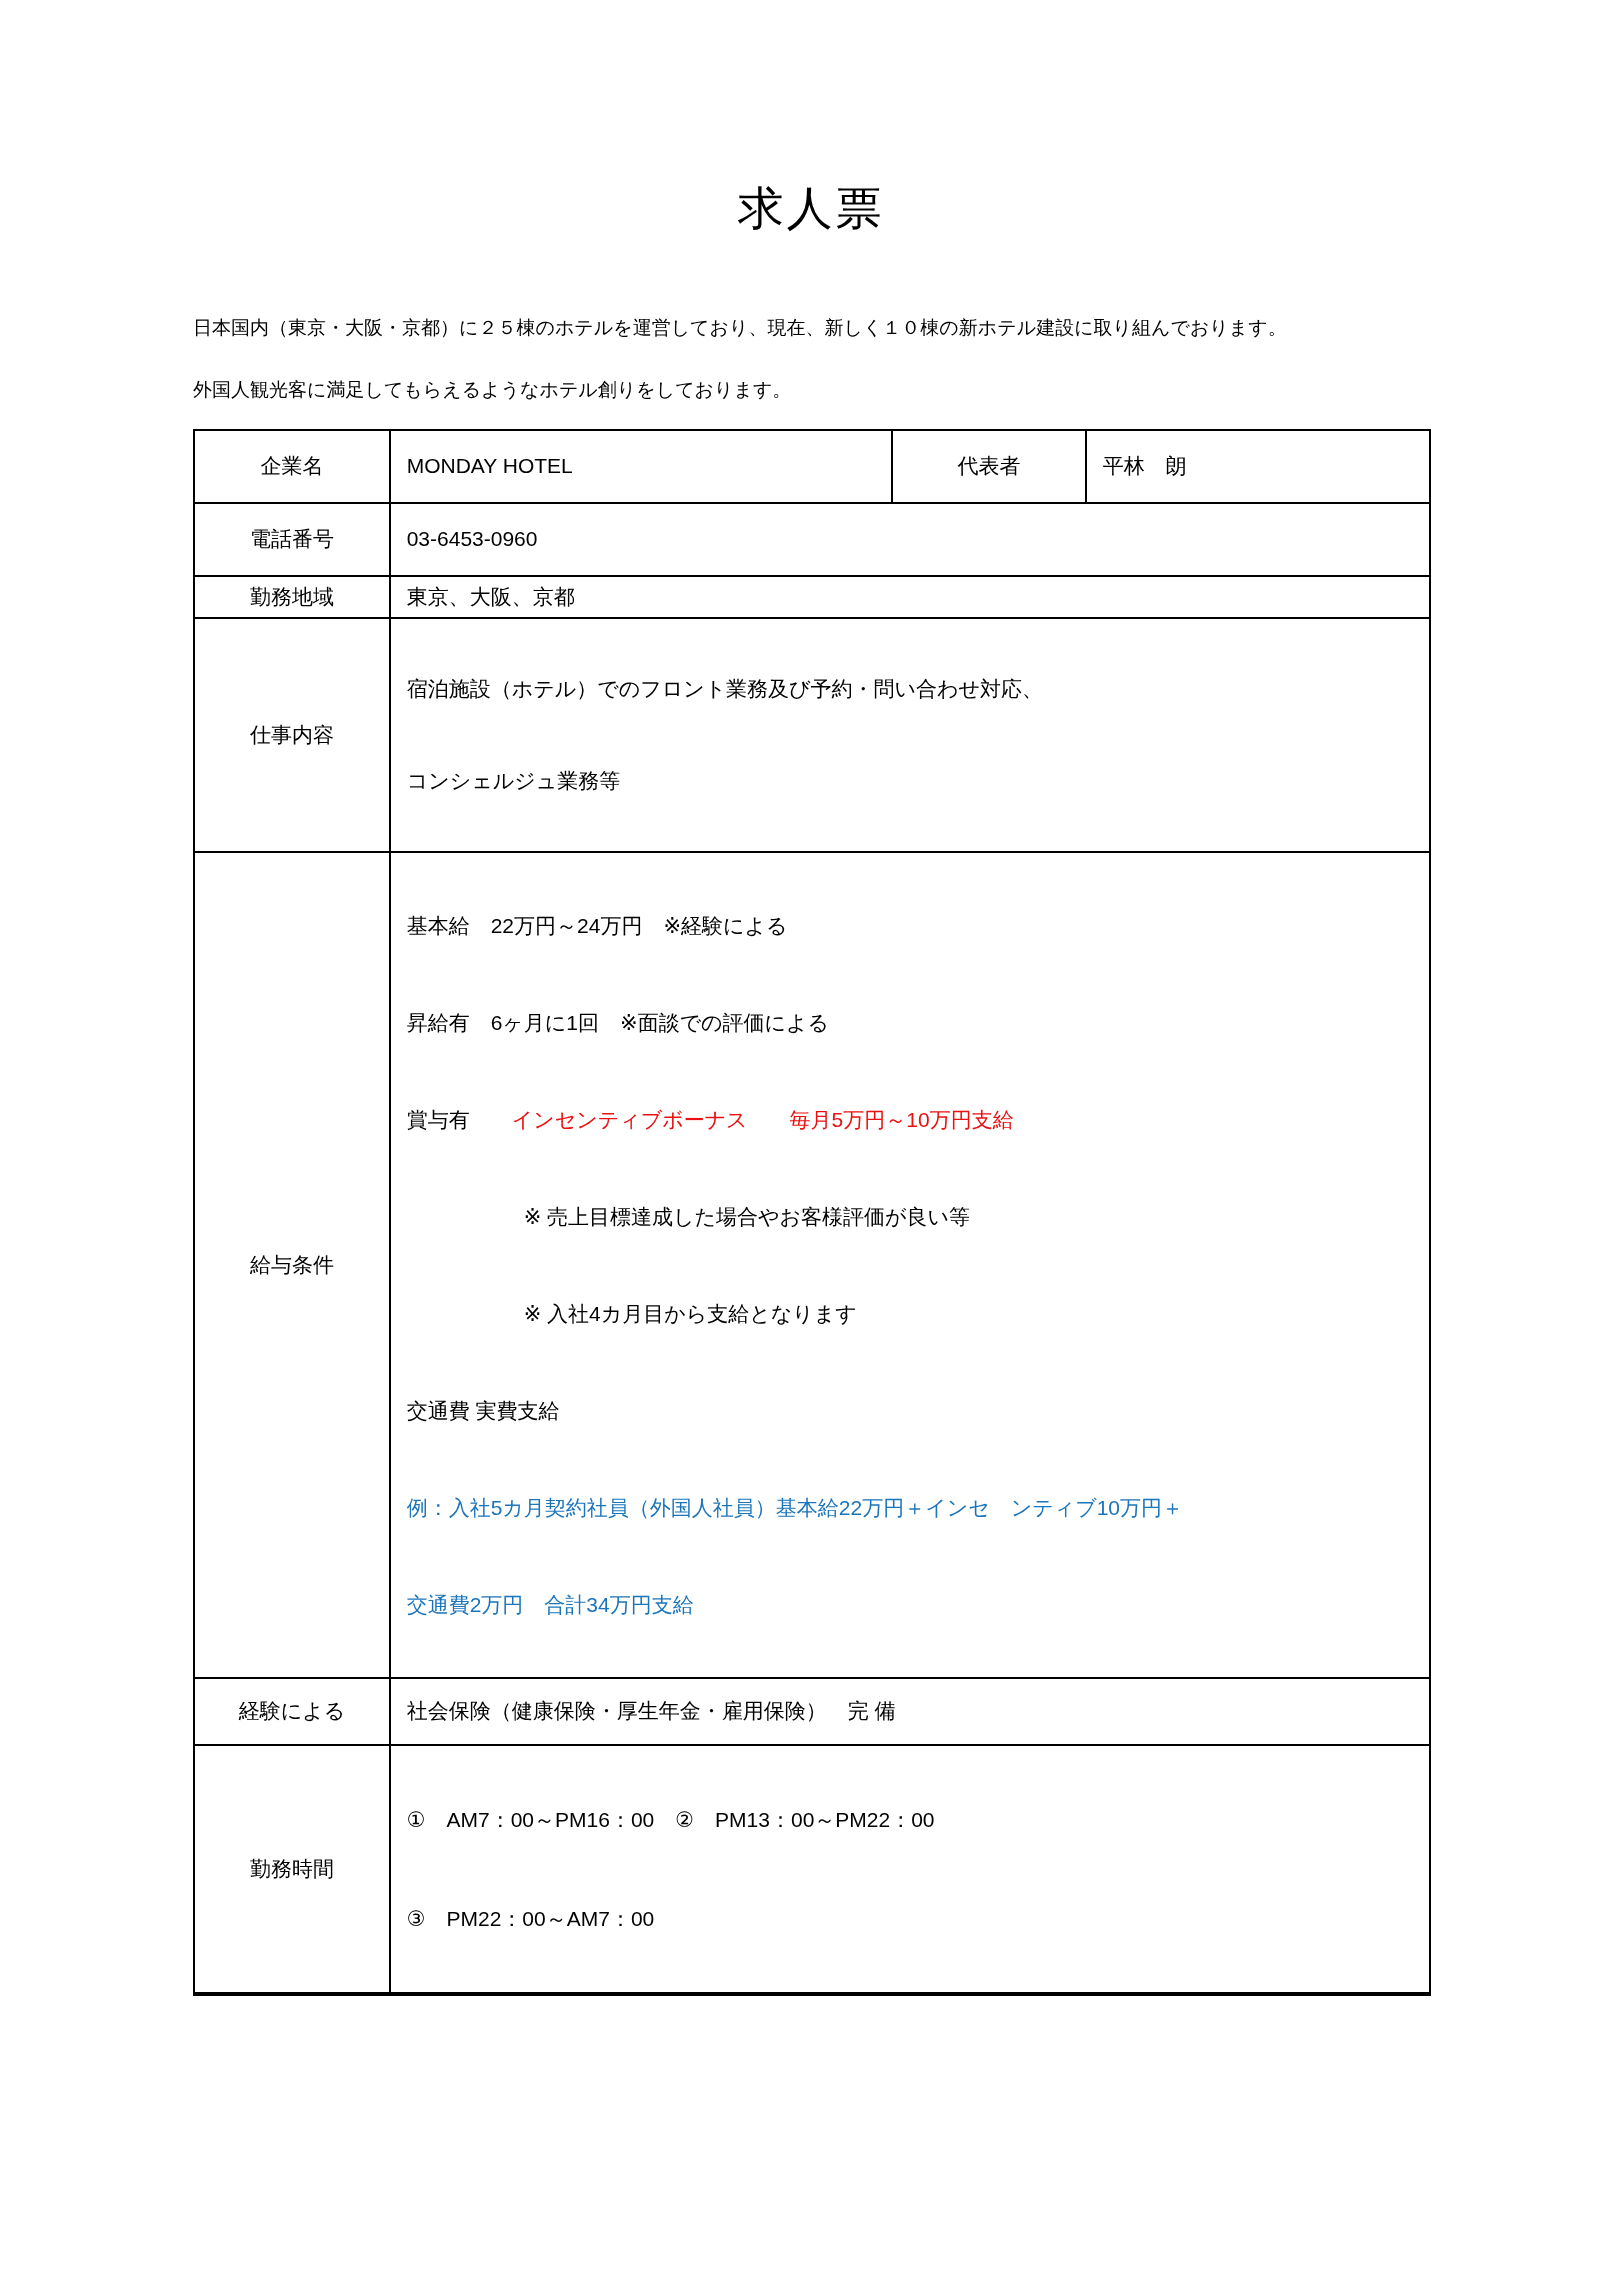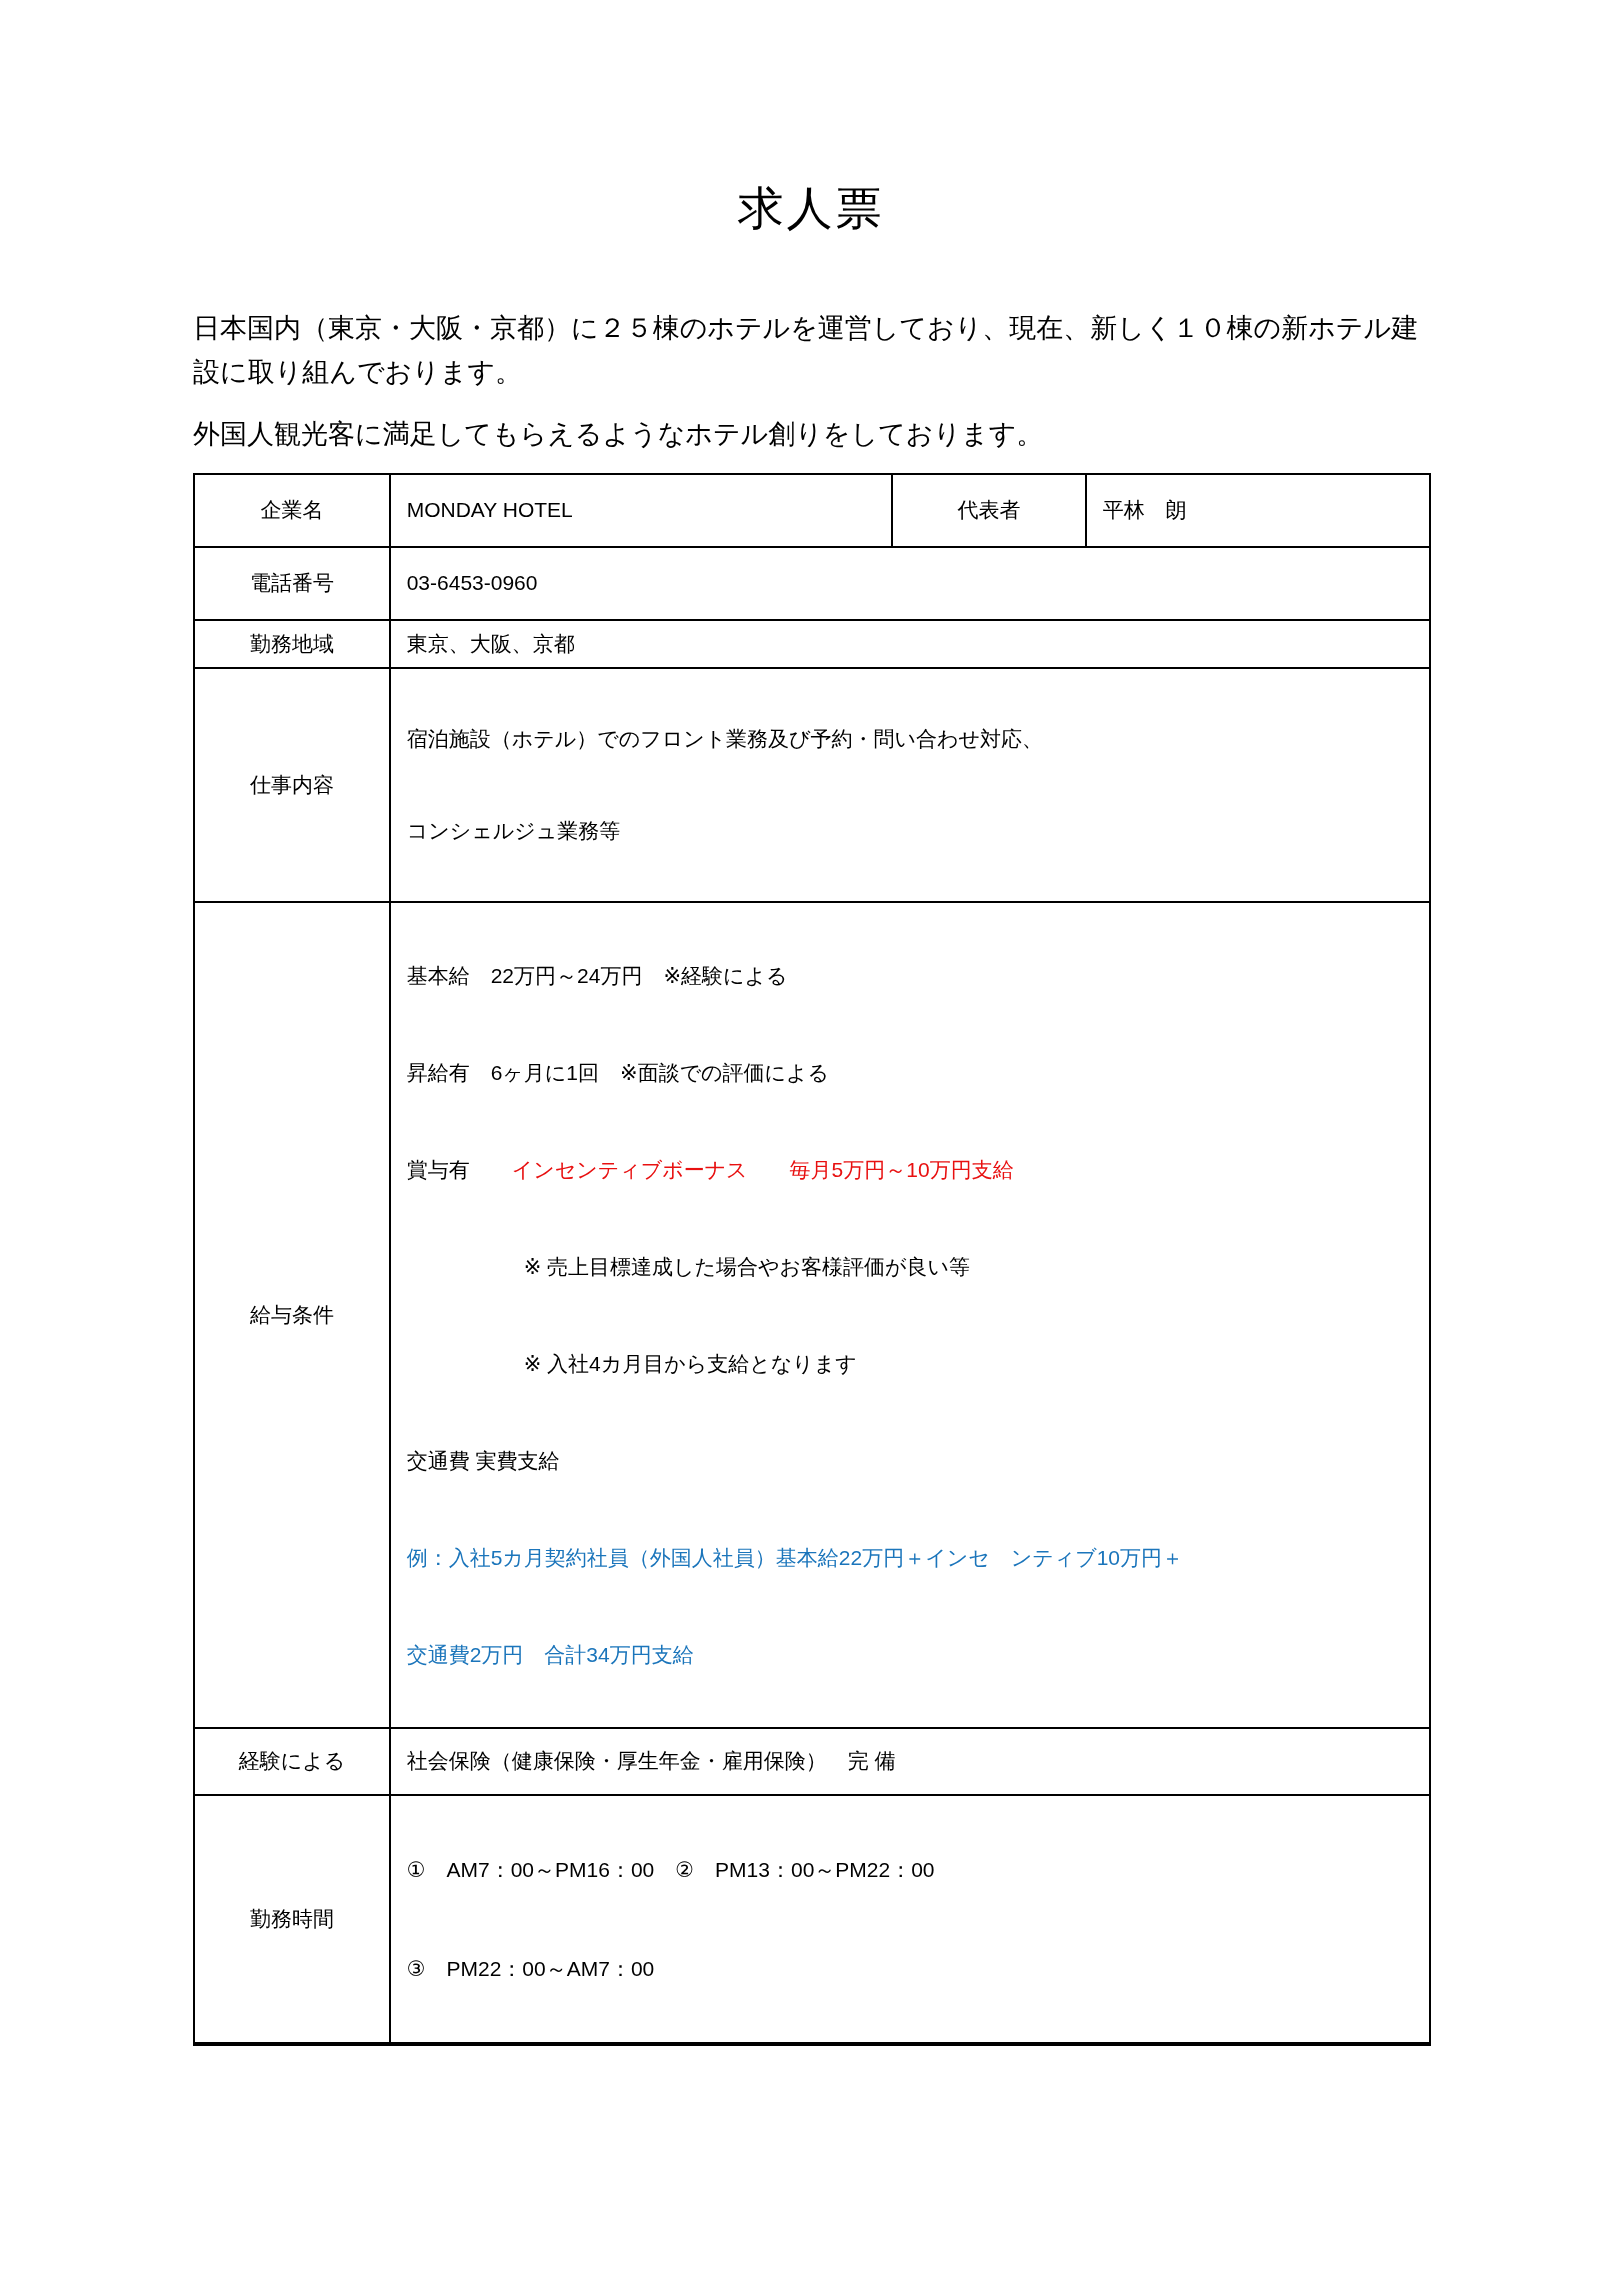--- a/index.html
+++ b/index.html
@@ -13,21 +13,21 @@
     font-family:"Liberation Sans","DejaVu Sans",sans-serif;
     color:var(--ink);
     -webkit-font-smoothing:antialiased;
   }
   .page{width:1236px;margin:0 auto;padding-top:176px;}
   .title{
     margin:9px;text-align:center;
     font-size:46px;font-weight:400;line-height:46px;letter-spacing:2.9px;
   }
   .intro{
-    margin:0;font-size:27px;line-height:44px;font-weight:500;
+    margin:0;font-size:19px;line-height:44px;font-weight:500;
   }
   .intro.first{margin-top:75px;}
   .intro.second{margin-top:18px;}
   table.job-table{
     margin-top:16.7px;
     width:1236px;
     table-layout:fixed;
     border-collapse:collapse;
     border:2px solid var(--ink);
     border-top-width:2.9px;
@@ -40,21 +40,21 @@
     vertical-align:middle;
     font-size:21px;font-weight:500;
     padding:0;
     overflow:hidden;
     white-space:pre-wrap;
   }
   td.lbl{text-align:center;}
   td.val{padding-left:15.7px;padding-right:7.8px;}
   
   tr.r0{height:73px}  tr.r1{height:73px}  tr.r2{height:71px}
-  tr.r3{height:48px}  tr.r4{height:88px}  tr.r5{height:394px}
+  tr.r3{height:42px}  tr.r4{height:88px}  tr.r5{height:394px}
   tr.r6{height:67px}  tr.r7{height:103px}
   
   .ln{white-space:pre-wrap;}
   .r4  .ln{line-height:44px;}
   .r5  .ln{line-height:49px;}
   .r7  .ln{line-height:51px;}
   .sal-note{padding-left:117px;}
   .red{color:var(--red);}
   .blue{color:var(--blue);}
 </style>

